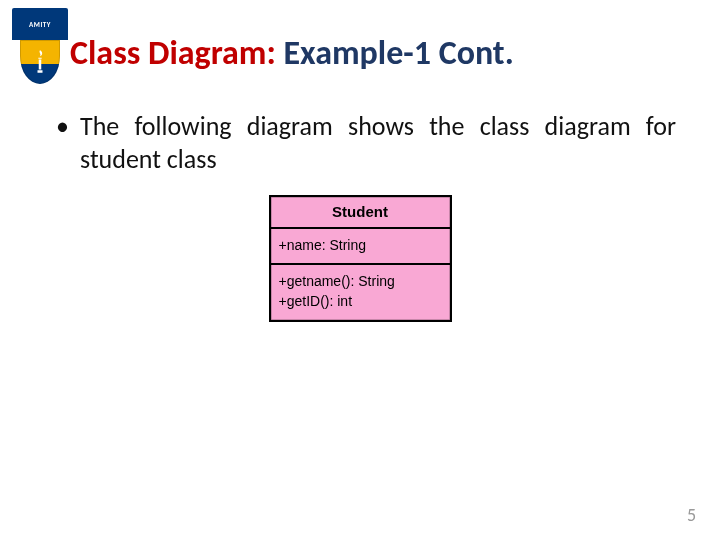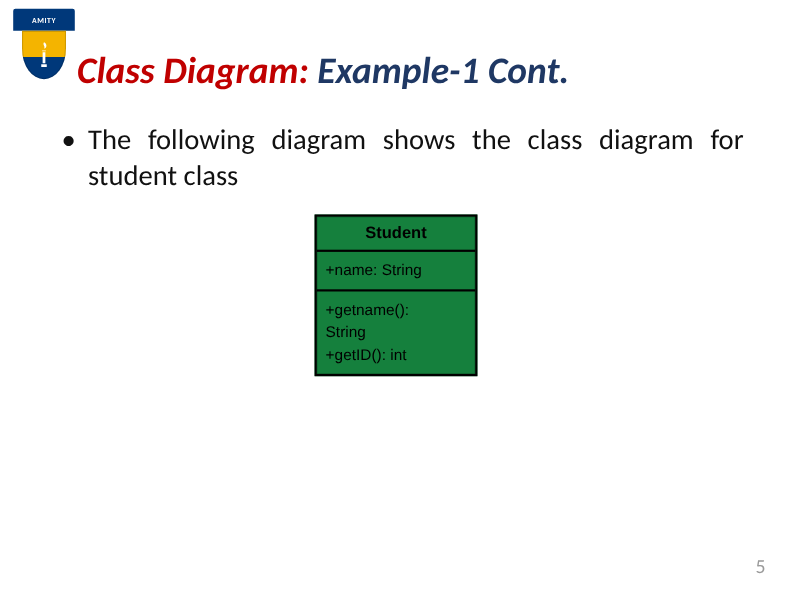--- a/index.html
+++ b/index.html
@@ -1,30 +1,30 @@
 <!DOCTYPE html>
 <html><head>
 <meta charset="utf-8">
 <style>
   * { margin: 0; padding: 0; box-sizing: border-box; }
   html, body { width: 720px; height: 540px; background: #fff; font-family: Calibri, Arial, sans-serif; overflow: hidden; }
   .slide { position: relative; width: 720px; height: 540px; padding: 0; }
   .logo { position: absolute; top: 8px; left: 12px; width: 56px; height: 56px; }
-  .logo-banner { width: 56px; height: 20px; background: #00387a; border-radius: 2px 2px 0 0; display: flex; align-items: center; justify-content: center; color: #fff; font-size: 7px; font-weight: bold; letter-spacing: 0.5px; }
+  .logo-banner { width: 56px; height: 32px; background: #00387a; border-radius: 2px 2px 0 0; display: flex; align-items: center; justify-content: center; color: #fff; font-size: 7px; font-weight: bold; letter-spacing: 0.5px; }
   .logo-shield { width: 40px; height: 44px; margin: 0 auto; background: linear-gradient(#f4b400 0 55%, #00387a 55% 100%); border-radius: 0 0 20px 20px / 0 0 28px 28px; position: relative; box-shadow: inset 0 0 0 1px rgba(0,0,0,.15); display: flex; align-items: center; justify-content: center; }
   .logo-shield svg { width: 20px; height: 28px; }
-  .title { position: absolute; top: 44px; left: 70px; font-size: 34px; font-weight: 700; font-style: italic; }
+  .title { position: absolute; top: 32px; left: 70px; font-size: 34px; font-weight: 700; }
   .title .red { color: #c00000; }
   .title .blue { color: #1f3864; }
   .body { position: absolute; top: 110px; left: 56px; right: 44px; color: #111; font-size: 26px; line-height: 1.28; text-align: justify; }
   .bullet { display: flex; }
   .bullet .dot { width: 24px; flex: 0 0 24px; color: #111; }
   .bullet .txt { flex: 1; }
   .uml-wrap { position: absolute; top: 195px; left: 0; right: 0; display: flex; justify-content: center; }
-  .uml { border: 2px solid #000; background: #15803d; width: 148px; box-shadow: 0 0 0 0.5px rgba(0,0,0,.4) inset; }
+  .uml { border: 2px solid #000; background: #f9a8d4; width: 183px; box-shadow: 0 0 0 0.5px rgba(0,0,0,.4) inset; }
   .uml .section { border-top: 2px solid #000; padding: 6px 24px 8px 8px; font-family: Verdana, Arial, sans-serif; font-size: 14px; line-height: 1.45; color: #000; text-align: left; }
   .uml .section.head { border-top: none; text-align: center; font-weight: bold; padding: 4px 8px 4px 8px; font-size: 15px; }
   .page-num { position: absolute; right: 24px; bottom: 14px; color: #9a9a9a; font-size: 18px; }
 </style>
 </head>
 <body>
 
 <div class="slide">
 
   <div class="logo">

